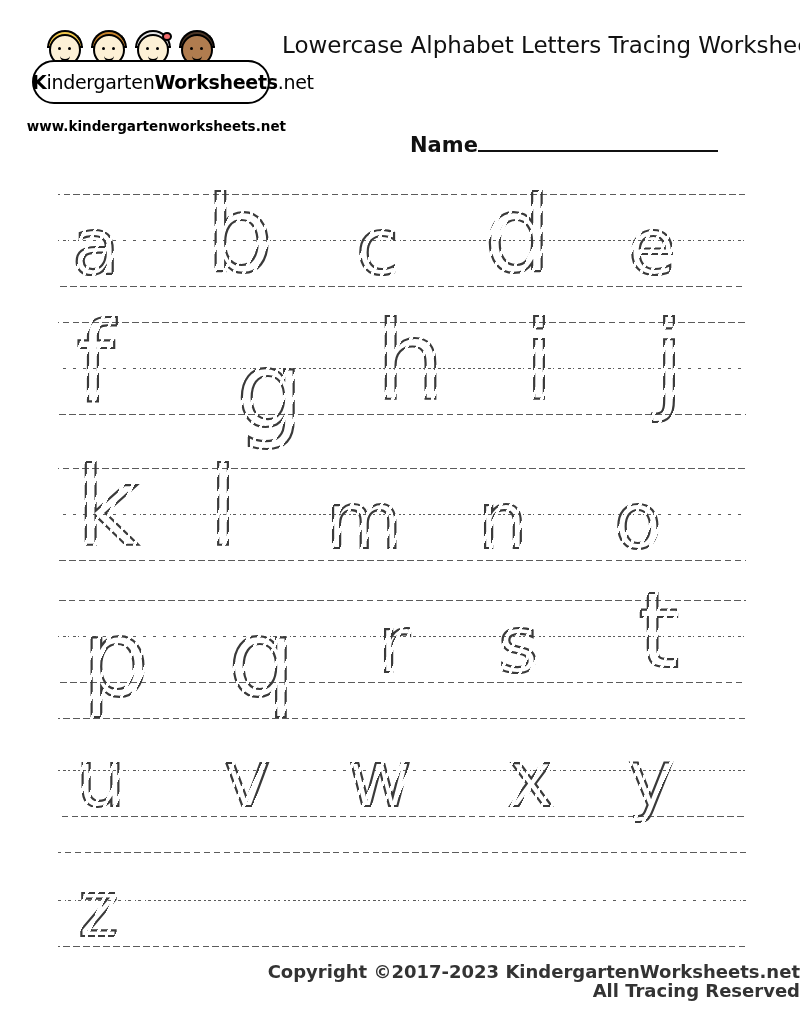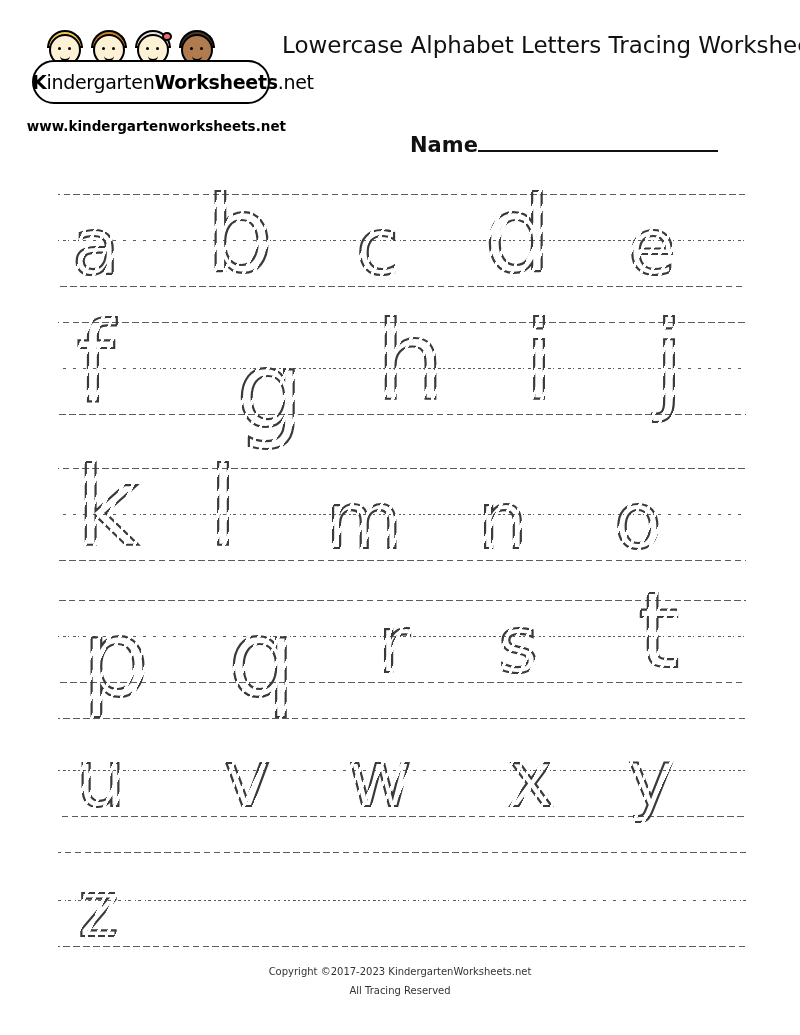--- a/index.html
+++ b/index.html
@@ -224,25 +224,26 @@
       rgba(255,255,255,0) 3px, rgba(255,255,255,0) 9px
     );
   }
 
   
   .footer {
     position: absolute;
     left: 0;
     top: 962px;
     width: 800px;
-    text-align: center;
-    font-size: 10px;
+    text-align: right;
+    font-size: 18px;
     font-family: "DejaVu Sans", sans-serif;
     color: #333;
     line-height: 19px;
+    font-weight: bold;
   }
 </style>
 </head>
 <body>
 
 <div class="header">
 
   <div class="logo-wrap">
     <div class="kids">
       <div class="kid kid1">

